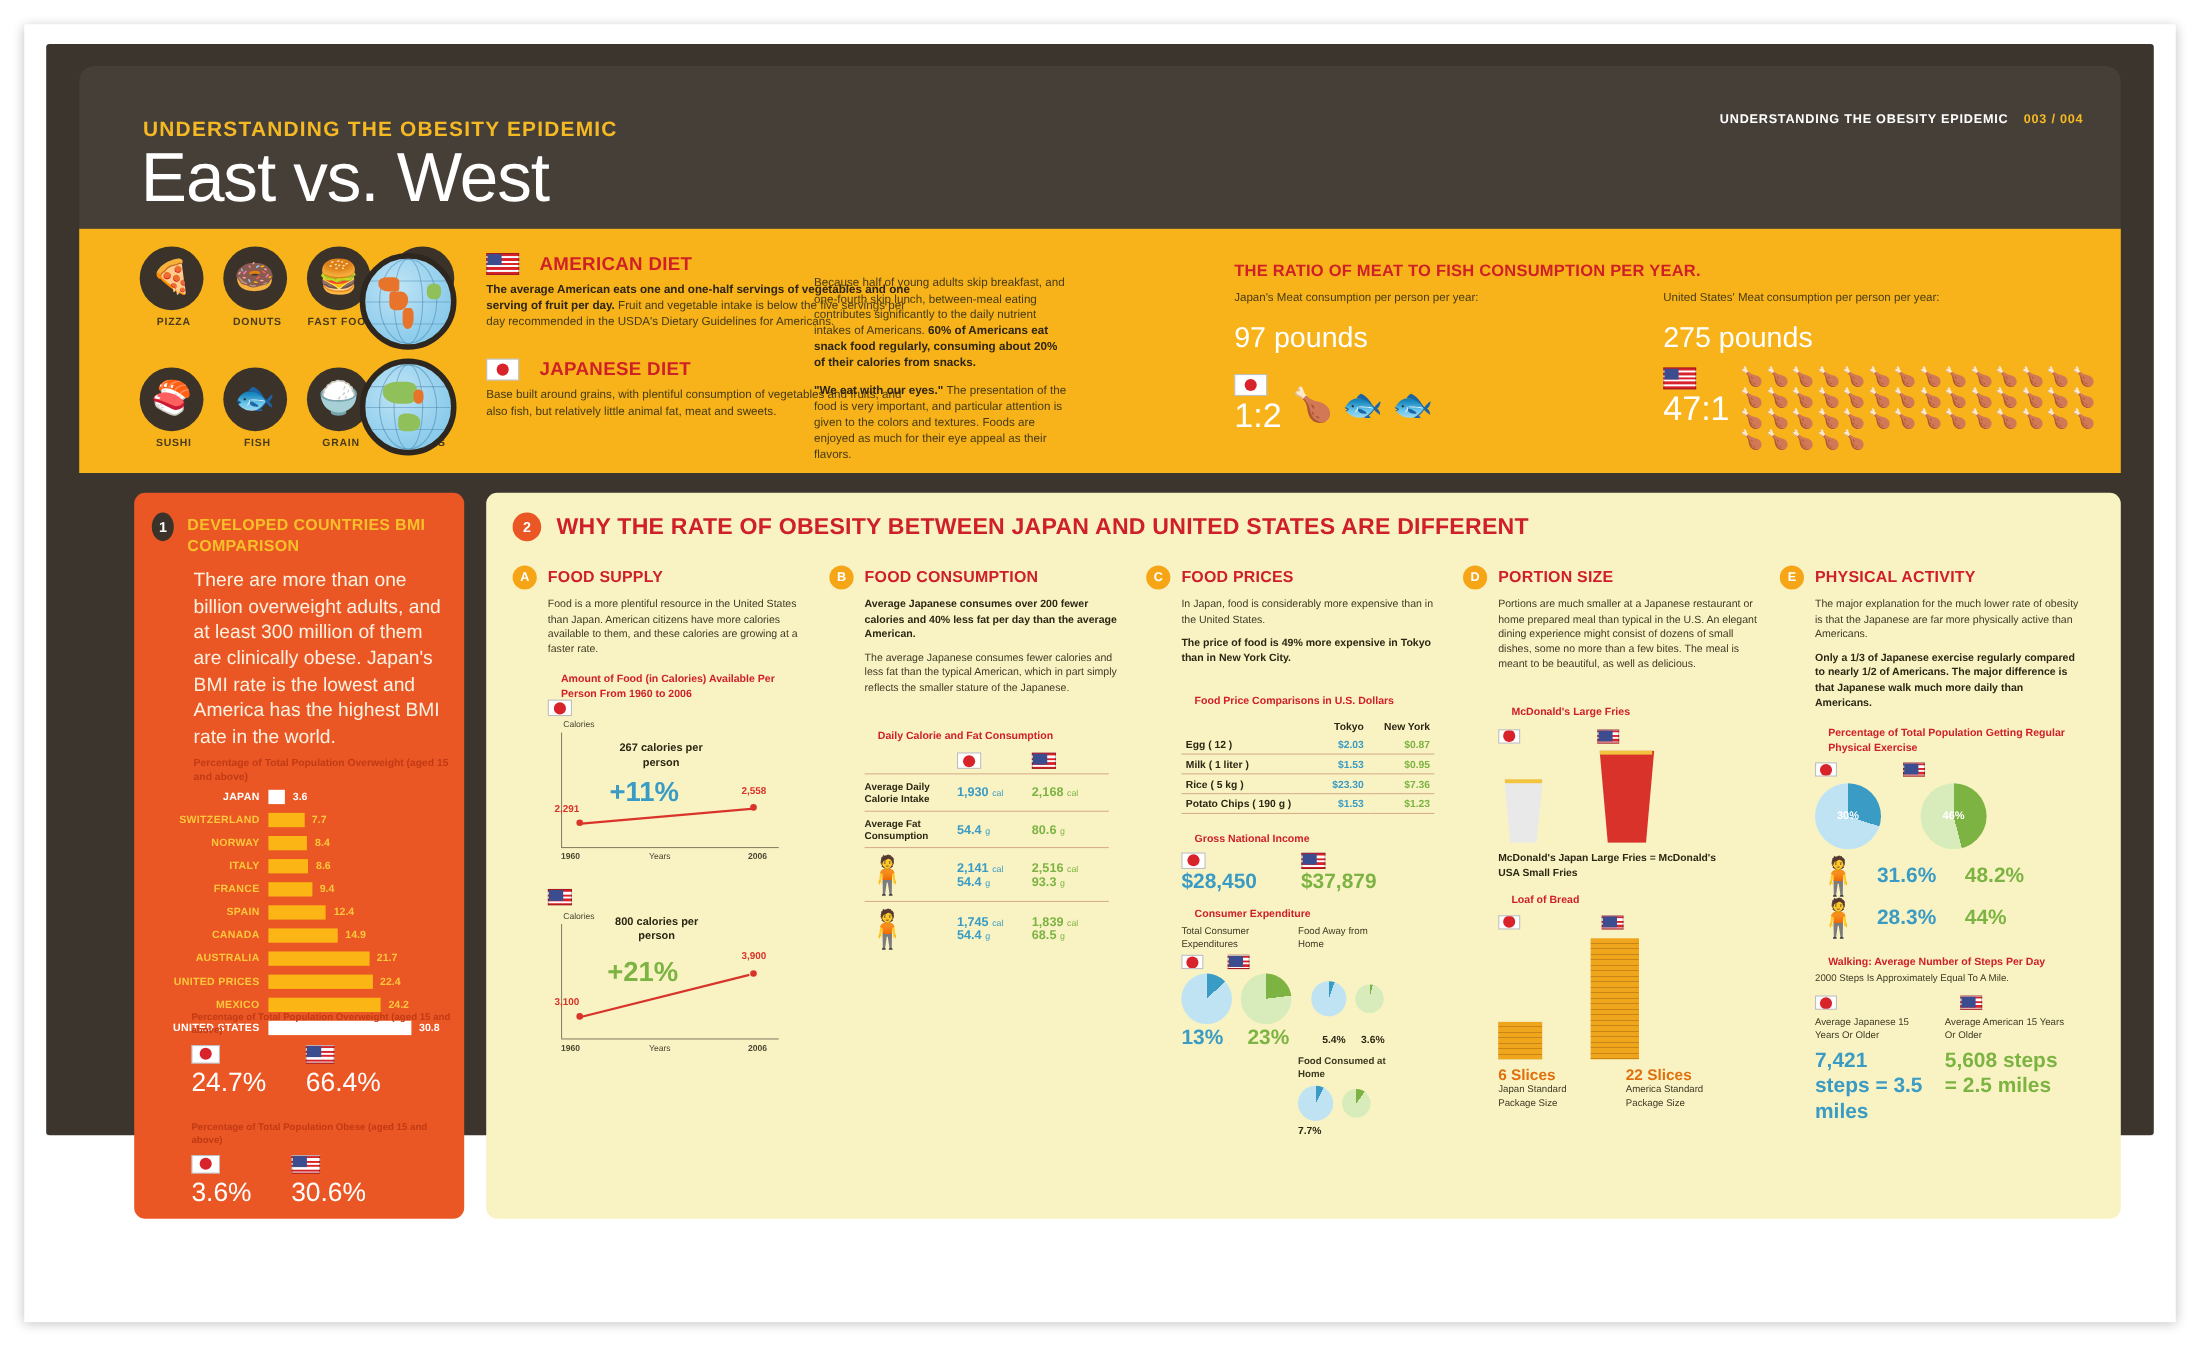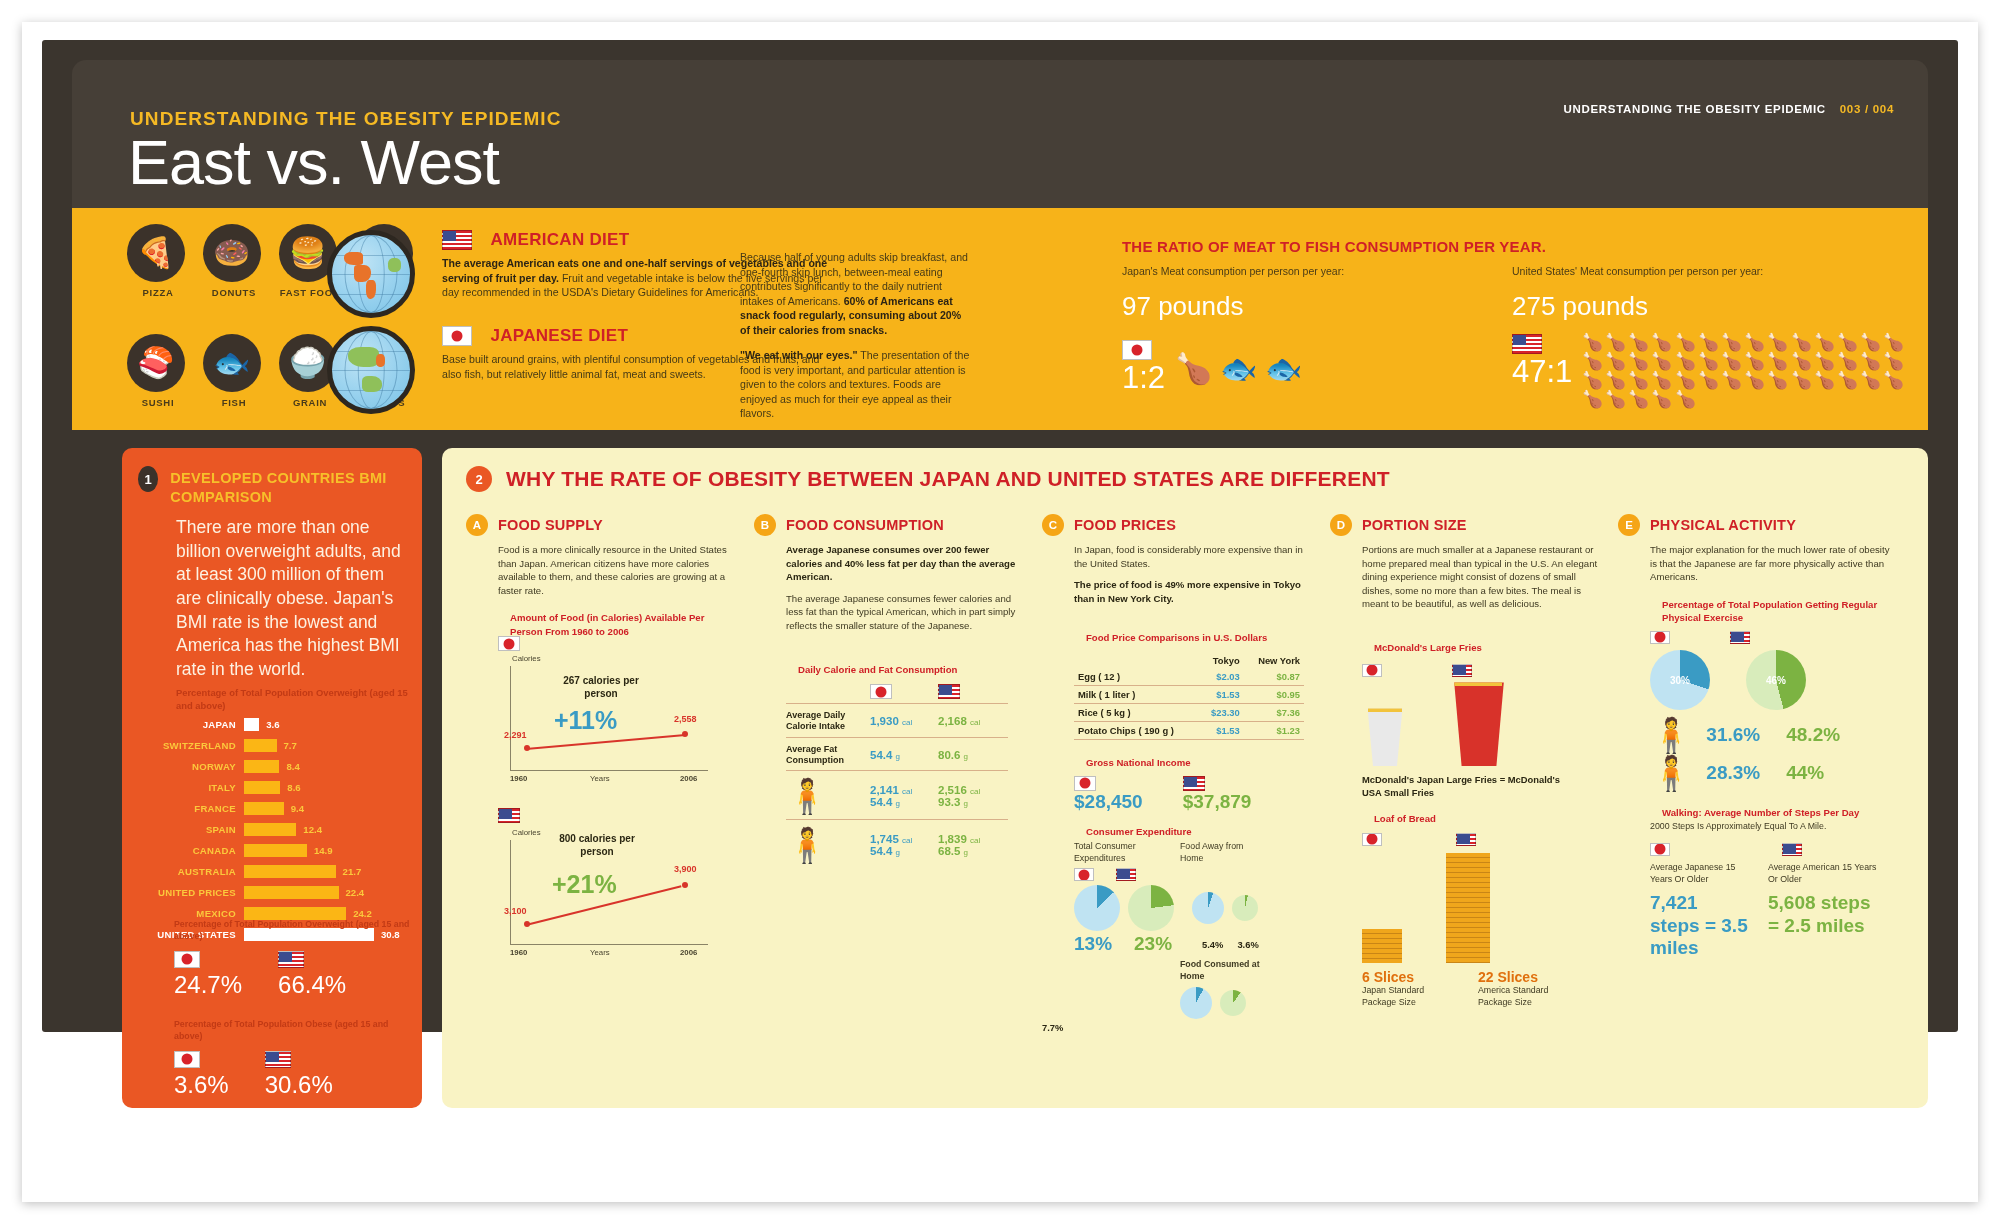--- a/index.html
+++ b/index.html
@@ -534,21 +534,21 @@
     </div>
 
     <div class="cols">
 
       <div class="col">
         <div class="col-head">
           <div class="col-badge">A</div>
           <div class="col-title">FOOD SUPPLY</div>
         </div>
         <div class="col-body">
-          <p>Food is a more clinically resource in the United States than Japan. American citizens have more calories available to them, and these calories are growing at a faster rate.</p>
+          <p>Food is a more plentiful resource in the United States than Japan. American citizens have more calories available to them, and these calories are growing at a faster rate.</p>
         </div>
         <div class="sub-cap">Amount of Food (in Calories) Available Per Person From 1960 to 2006</div>
 
         <div class="linechart" style="margin-top:14px;">
           <span class="flag jp" style="position:absolute;left:0;top:-16px;width:22px;height:15px;"></span>
           <div class="lc-axis-y"></div>
           <div class="lc-axis-x"></div>
           <div class="lc-lbl" style="left:14px;top:2px;">Calories</div>
           <div class="lc-line" style="left:28px;top:96px;width:160px;transform:rotate(-5deg);transform-origin:left center;"></div>
           <div class="lc-dot" style="left:26px;top:93px;"></div>
@@ -713,21 +713,21 @@
           <div class="pct-big jpc" style="width:46px;">13%</div>
           <div class="pct-big usc" style="width:46px;">23%</div>
           <div class="small-b jpc" style="margin-left:8px;">5.4%</div>
           <div class="small-b usc">3.6%</div>
         </div>
         <div class="small-note" style="margin-left:138px;margin-top:4px;width:90px;font-weight:bold;">Food Consumed at Home</div>
         <div style="margin-left:138px;margin-top:4px;display:flex;gap:8px;align-items:center;">
           <div class="pie" style="width:32px;height:32px;background:conic-gradient(#3a9bc4 0 7.7%, #bfe3f2 7.7% 100%);"></div>
           <div class="pie" style="width:26px;height:26px;background:conic-gradient(#7cb342 0 10%, #d8ecbb 10% 100%);"></div>
         </div>
-        <div style="margin-top:3px;display:flex;gap:18px;">
+        <div style="margin-left:138px;margin-top:3px;display:flex;gap:18px;">
           <div class="small-b jpc">7.7%</div>
           <div class="small-b usc"></div>
         </div>
       </div>
 
       <div class="col">
         <div class="col-head">
           <div class="col-badge">D</div>
           <div class="col-title">PORTION SIZE</div>
         </div>
@@ -770,20 +770,21 @@
         </div>
       </div>
 
       <div class="col">
         <div class="col-head">
           <div class="col-badge">E</div>
           <div class="col-title">PHYSICAL ACTIVITY</div>
         </div>
         <div class="col-body">
           <p>The major explanation for the much lower rate of obesity is that the Japanese are far more physically active than Americans.</p>
+          <p><b>Only a 1/3 of Japanese exercise regularly compared to nearly 1/2 of Americans. The major difference is that Japanese walk much more daily than Americans.</b></p>
         </div>
         <div class="sub-cap" style="margin-top:14px;">Percentage of Total Population Getting Regular Physical Exercise</div>
         <div style="margin-left:32px;margin-top:6px;display:flex;gap:60px;">
           <span class="flag jp" style="width:20px;height:13px;"></span>
           <span class="flag us" style="width:20px;height:13px;"></span>
         </div>
         <div style="margin-left:32px;margin-top:6px;display:flex;gap:36px;">
           <div class="pie" style="width:60px;height:60px;background:conic-gradient(#3a9bc4 0 30%, #bfe3f2 30% 100%);">
             <div class="pie-lbl">30%</div>
           </div>

